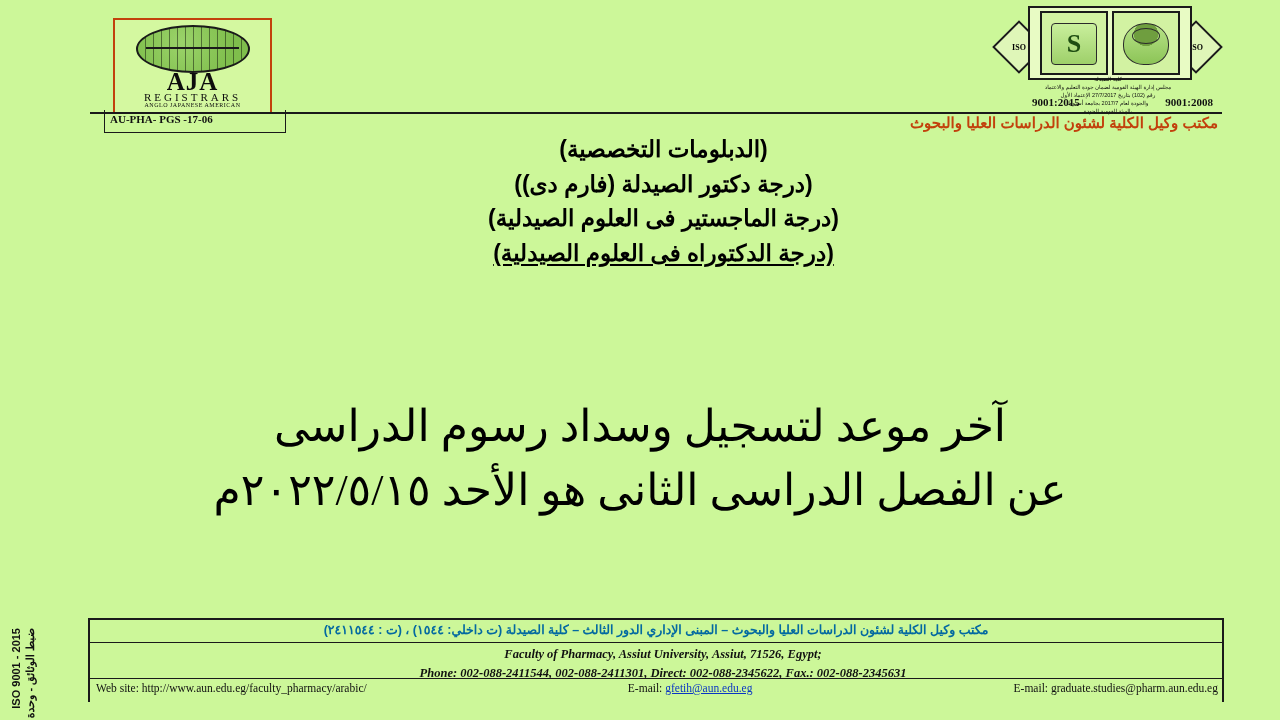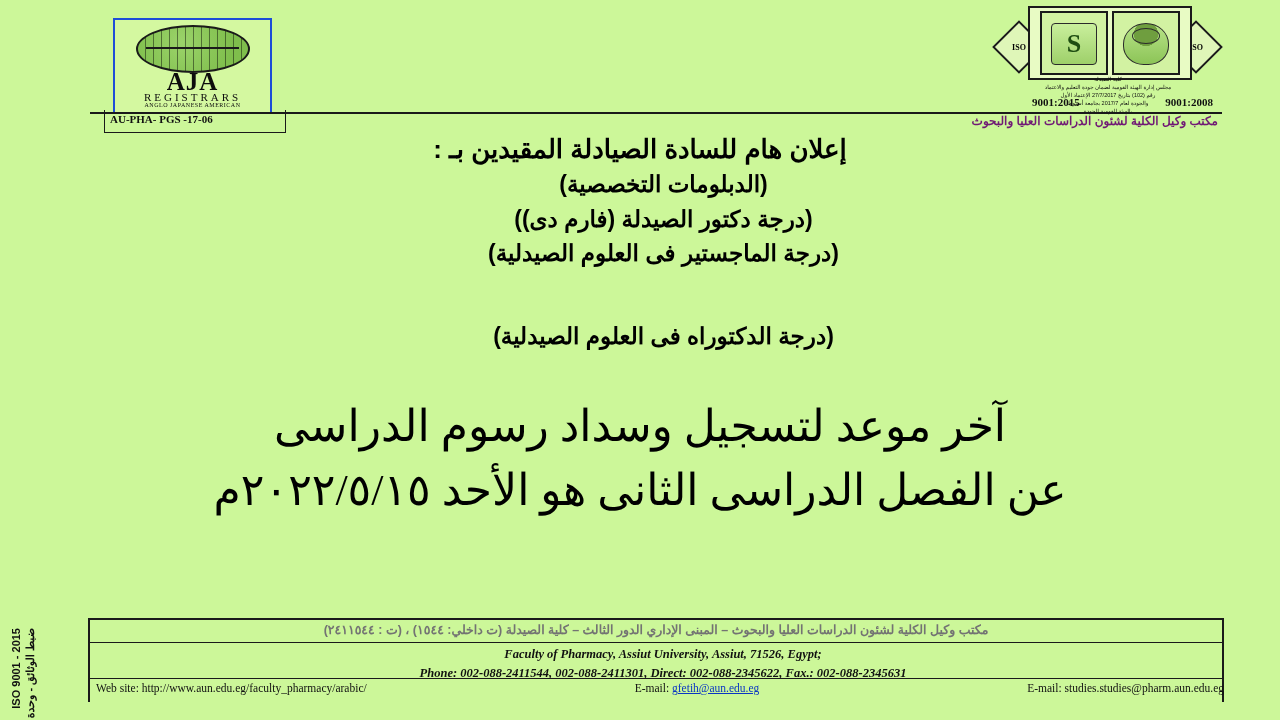--- a/index.html
+++ b/index.html
@@ -42,21 +42,21 @@
   .side-text .v1 { left: 14px; top: 508px; }
   .side-text .v2 { left: 0px;  top: 508px; }
 
   
   .logo-aja {
     position: absolute;
     left: 113px;
     top: 18px;
     width: 155px;
     height: 92px;
-    border: 2px solid #1d4ed8;
+    border: 2px solid #c2410c;
     background: #d4f8a0;
     overflow: hidden;
   }
   .logo-aja .globe {
     position: absolute;
     left: 50%;
     top: 5px;
     transform: translateX(-50%);
     width: 110px;
     height: 44px;
@@ -233,23 +233,23 @@
     top: 110px;
     width: 180px;
     height: 22px;
     border: 1px solid #1a1a1a;
     border-top: none;
   }
   .office-label {
     position: absolute;
     right: 62px;
     top: 114px;
-    font-size: 12px;
-    font-weight: bold;
-    color: #701a75;
+    font-size: 15px;
+    font-weight: bold;
+    color: #c2410c;
   }
 
   
   .headings {
     position: absolute;
     left: 0; right: 0;
     top: 132px;
     text-align: center;
     color: #000;
   }
@@ -258,22 +258,22 @@
     font-weight: bold;
     line-height: 1.35;
   }
   .headings .h2 {
     font-size: 23px;
     font-weight: bold;
     line-height: 1.5;
     padding-left: 47px;
   }
   .headings .h2.underline {
+    text-decoration: underline;
     text-underline-offset: 3px;
-    margin-top: 48px;
   }
 
   
   .notice {
     position: absolute;
     left: 120px;
     right: 120px;
     top: 395px;
     text-align: center;
     font-family: "Liberation Serif", serif;
@@ -292,21 +292,21 @@
     border-top: 2px solid #1a1a1a;
   }
   .foot-line1 {
     position: absolute;
     left: 90px;
     right: 58px;
     top: 622px;
     text-align: center;
     font-size: 12.5px;
     font-weight: bold;
-    color: #737373;
+    color: #0369a1;
     direction: rtl;
   }
   .rule-foot2 {
     position: absolute;
     left: 90px;
     right: 58px;
     top: 642px;
     border-top: 1px solid #1a1a1a;
   }
   .foot-en {
@@ -329,21 +329,21 @@
   .rule-foot3 {
     position: absolute;
     left: 90px;
     right: 58px;
     top: 678px;
     border-top: 1px solid #1a1a1a;
   }
   .foot-web {
     position: absolute;
     left: 96px;
-    right: 56px;
+    right: 62px;
     top: 682px;
     display: flex;
     justify-content: space-between;
     align-items: center;
     direction: ltr;
     font-size: 11.5px;
     font-family: "Liberation Serif", serif;
     color: #111;
   }
   .foot-web a {
@@ -413,21 +413,20 @@
     <div class="iso-foot left">9001:2015</div>
     <div class="iso-foot right">9001:2008</div>
   </div>
 
   <div class="rule-top"></div>
   <div class="doc-code-box"></div>
   <div class="doc-code">AU-PHA-  PGS -17-06</div>
   <div class="office-label">مكتب وكيل الكلية لشئون الدراسات العليا والبحوث</div>
 
   <div class="headings">
-    <div class="h1">إعلان هام للسادة الصيادلة المقيدين بـ :</div>
     <div class="h2">(الدبلومات التخصصية)</div>
     <div class="h2">(درجة دكتور الصيدلة (فارم دى))</div>
     <div class="h2">(درجة الماجستير فى العلوم الصيدلية)</div>
     <div class="h2 underline">(درجة الدكتوراه فى العلوم الصيدلية)</div>
   </div>
 
   <div class="notice">
     <div>آخر موعد لتسجيل وسداد رسوم الدراسى</div>
     <div>عن الفصل الدراسى الثانى هو الأحد ٢٠٢٢/٥/١٥م</div>
   </div>
@@ -446,17 +445,17 @@
     <div class="web">
       <span>Web site:</span>
       <a href="#">http://www.aun.edu.eg/faculty_pharmacy/arabic/</a>
     </div>
     <div class="mail-mid">
       <span>E-mail:</span>
       <a href="#">gfetih@aun.edu.eg</a>
     </div>
     <div class="mail-right">
       <span>E-mail:</span>
-      <a href="#">studies.studies@pharm.aun.edu.eg</a>
+      <a href="#">graduate.studies@pharm.aun.edu.eg</a>
     </div>
   </div>
 
 </div>
 
 </body></html>

